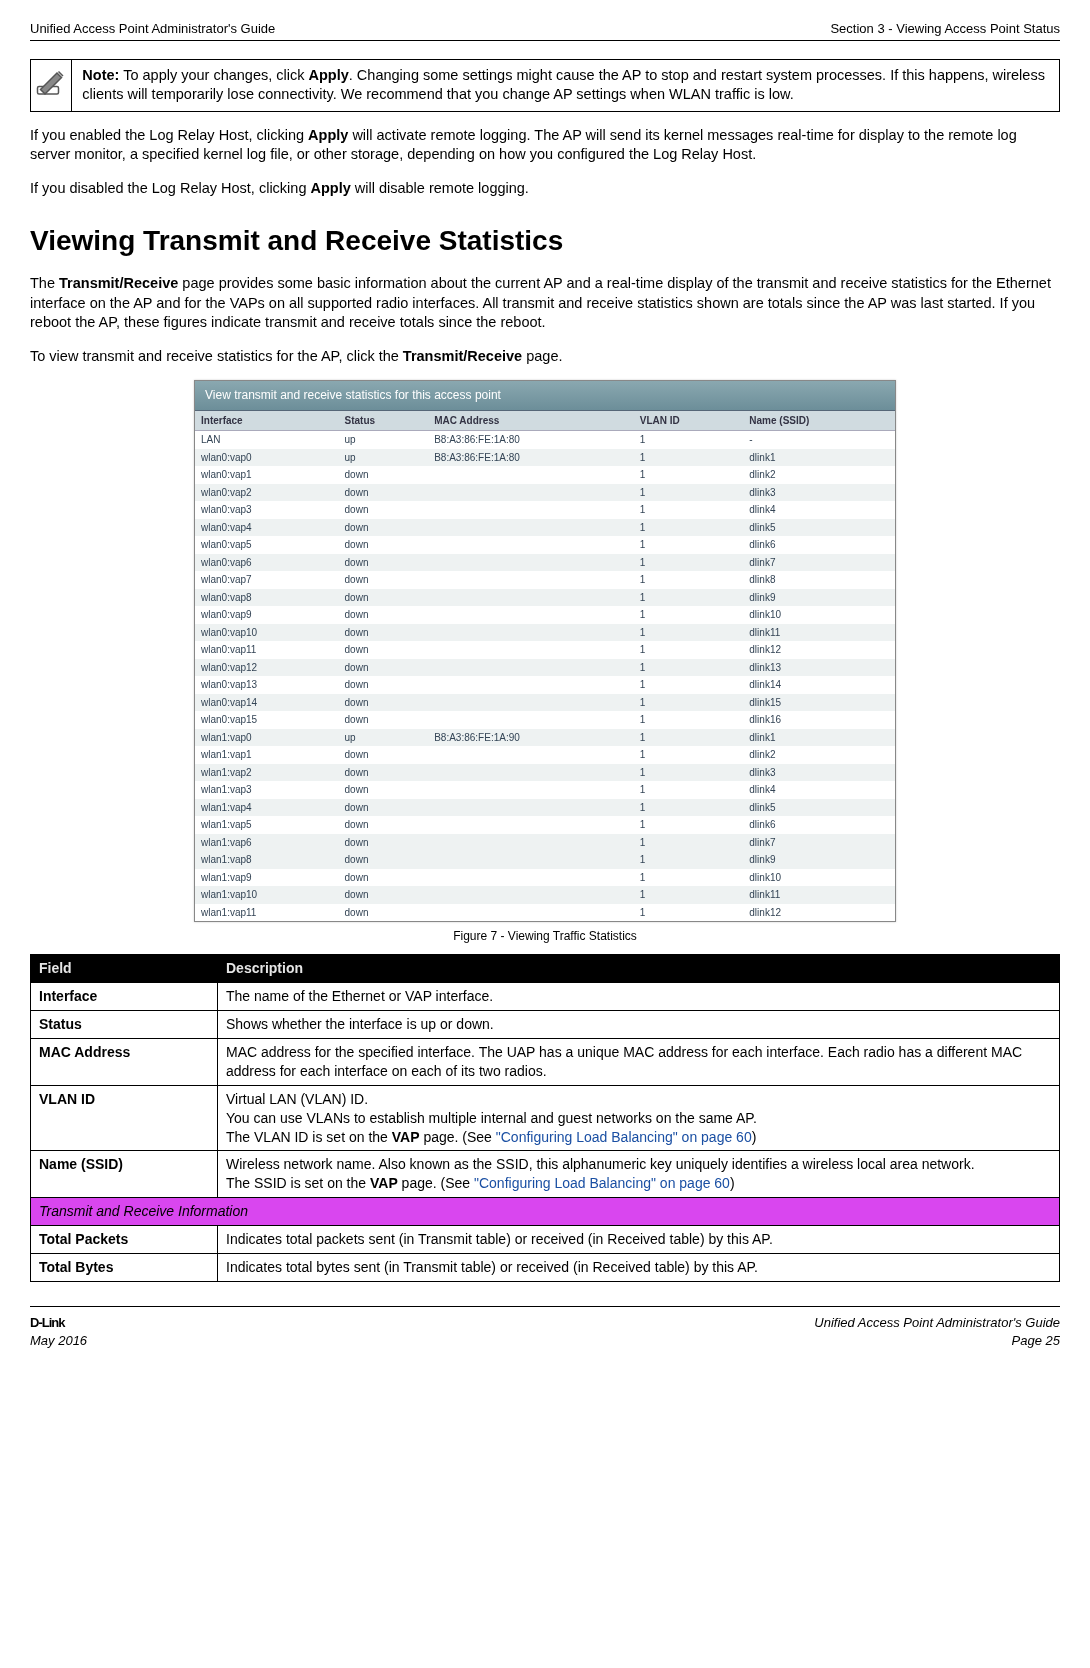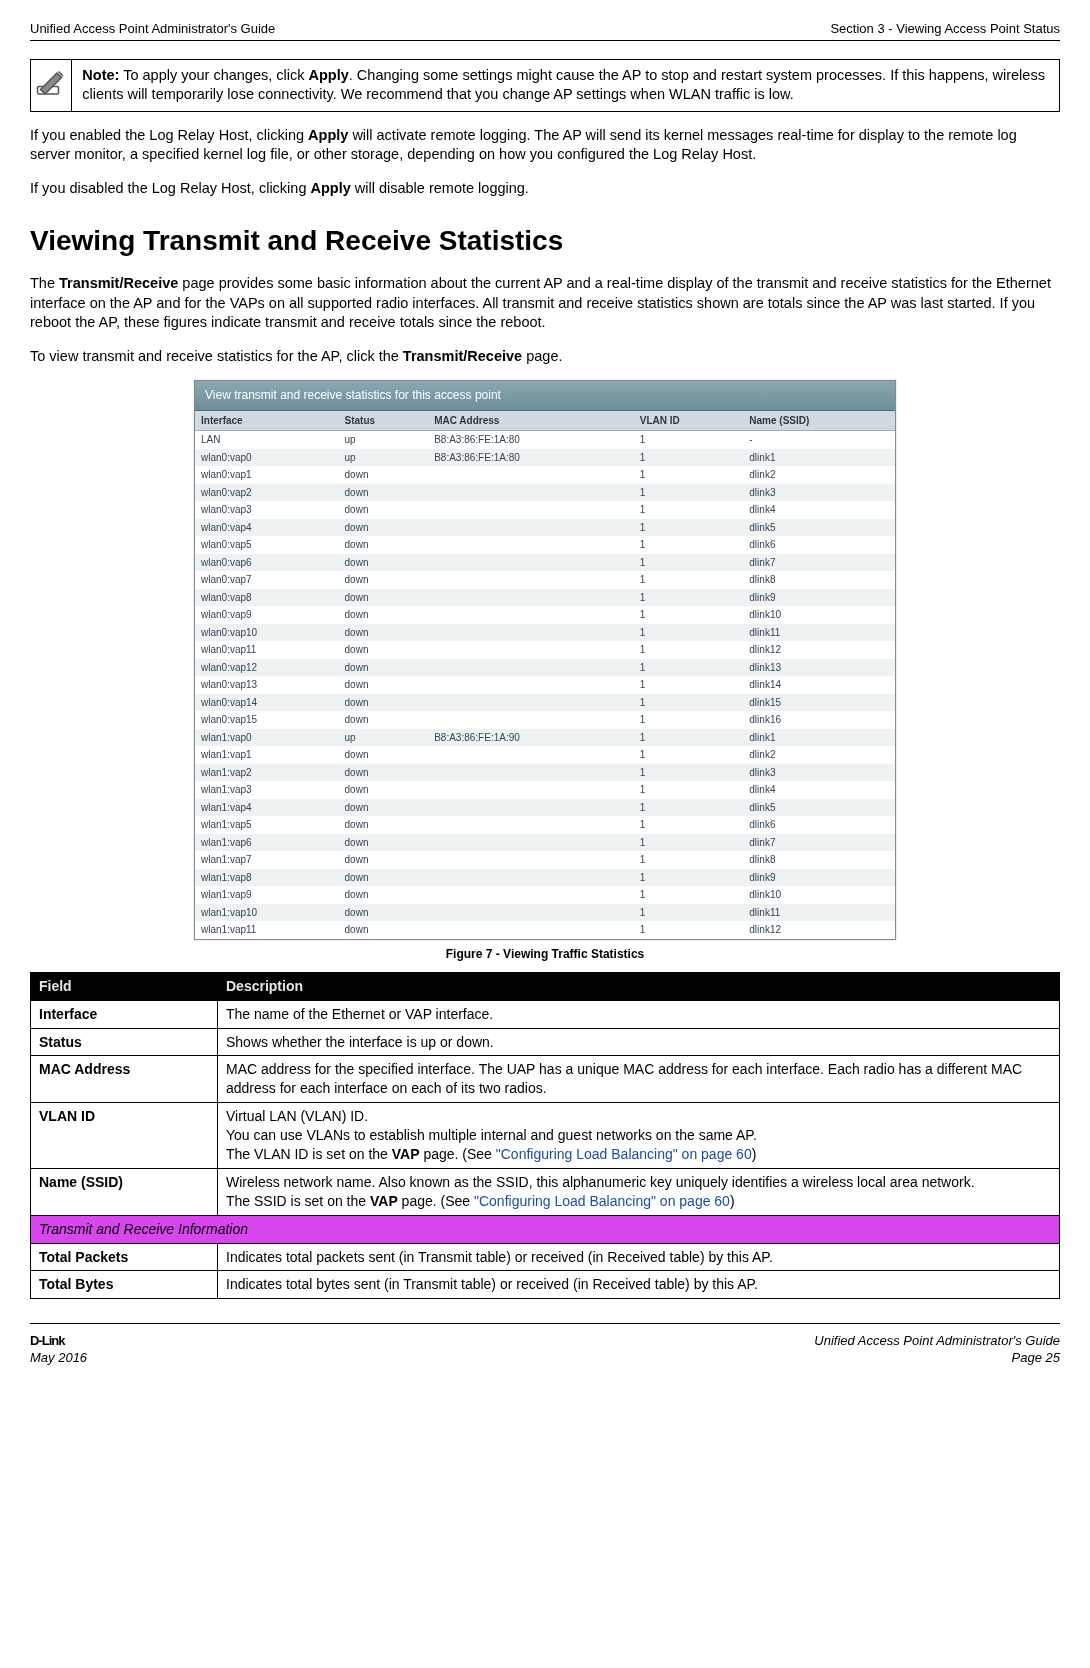--- a/index.html
+++ b/index.html
@@ -79,21 +79,21 @@
   .fig-table td {
     padding: 2px 6px;
     font-size: 10px;
     color: #345;
     white-space: nowrap;
   }
   .fig-table tr.odd td { background: #eef2f2; }
   .fig-table tr.even td { background: #fff; }
   .figure-caption {
     text-align: center;
-    font-weight: bold;
+    font-weight: normal;
     font-size: 12px;
     margin: 6px 0 10px 0;
   }
   table.field-table {
     width: 100%;
     border-collapse: collapse;
     font-size: 14px;
   }
   table.field-table th, table.field-table td {
     border: 1px solid #000;
@@ -357,27 +357,20 @@
             <td>1</td>
             <td>dlink6</td>
           </tr>
           <tr class="odd">
             <td>wlan1:vap6</td>
             <td>down</td>
             <td></td>
             <td>1</td>
             <td>dlink7</td>
           </tr>
-          <tr class="even">
-            <td>wlan1:vap7</td>
-            <td>down</td>
-            <td></td>
-            <td>1</td>
-            <td>dlink8</td>
-          </tr>
           <tr class="odd">
             <td>wlan1:vap8</td>
             <td>down</td>
             <td></td>
             <td>1</td>
             <td>dlink9</td>
           </tr>
           <tr class="even">
             <td>wlan1:vap9</td>
             <td>down</td>

